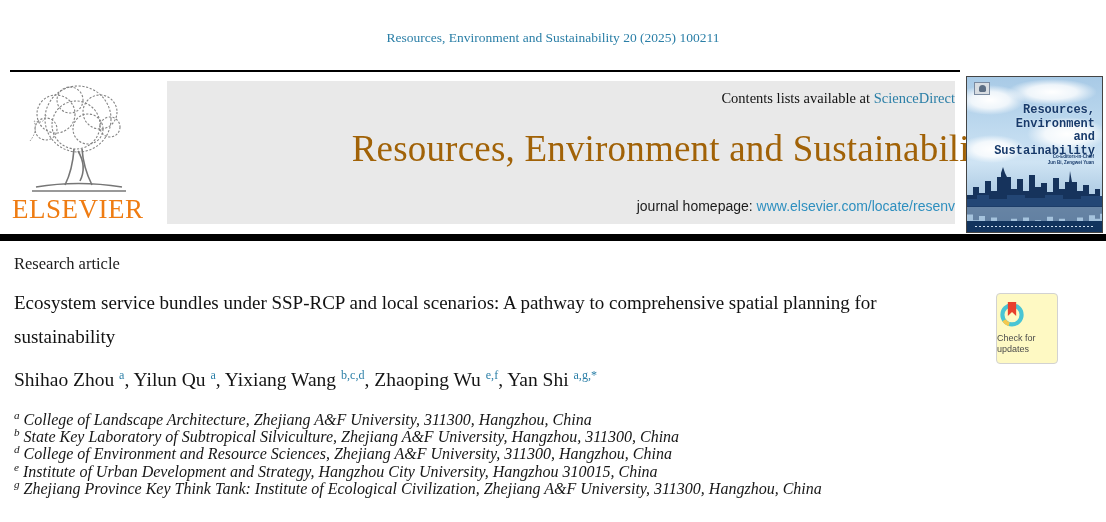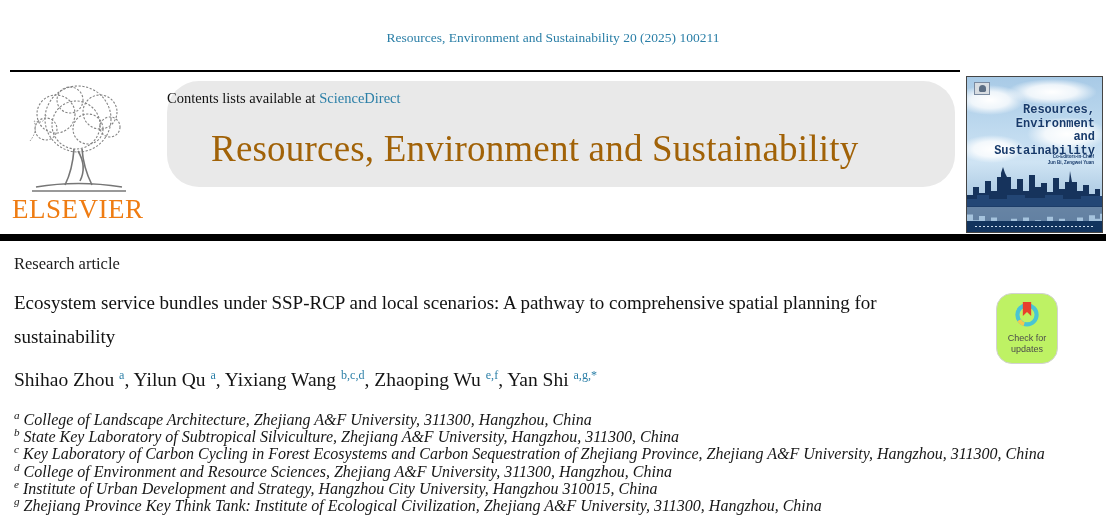--- a/index.html
+++ b/index.html
@@ -12,22 +12,22 @@
 
   .rule-thin{position:absolute;top:51px;left:10px;width:950px;height:1.5px;background:#000;}
 
   
   .logo-block{position:absolute;left:12px;top:60px;width:150px;height:146px;}
   .logo-tree{position:absolute;left:6px;top:2px;opacity:.85;}
   .wordmark{position:absolute;left:0;bottom:0;font-size:27px;letter-spacing:.5px;
             color:var(--orange);font-family:"Liberation Serif",serif;}
 
   
-  .masthead{position:absolute;left:167px;top:62px;width:788px;height:106px;background:var(--mast-bg);
-            text-align:left;border-radius:32px;}
+  .masthead{position:absolute;left:167px;top:62px;width:788px;height:143px;background:var(--mast-bg);
+            text-align:right;}
   .contents-line{position:absolute;top:9px;width:100%;font-size:14.5px;color:#111;}
   .contents-line a{color:var(--teal);text-decoration:none;}
   .journal-title{position:absolute;top:46px;width:100%;font-size:37px;color:#a16207;
                  font-family:"Liberation Serif",serif;letter-spacing:.2px;padding-left:44px;}
   .homepage-line{position:absolute;bottom:10px;width:100%;font-size:14px;
                  font-family:"Liberation Sans",sans-serif;color:#1c1c1c;}
   .homepage-line a{color:var(--urlblue);text-decoration:none;}
 
   
   .cover{position:absolute;left:966px;top:57px;width:137px;height:157px;
@@ -57,22 +57,22 @@
   .article-type{position:absolute;left:14px;top:235px;font-size:16.5px;color:#1c1c1c;}
   .article-title{position:absolute;left:14px;top:267px;width:955px;font-size:19px;
                  line-height:34px;color:#121212;}
   .authors{position:absolute;left:14px;top:350px;font-size:19.5px;color:#141414;}
   .authors sup{color:var(--teal);font-size:.62em;line-height:0;}
   .affiliations{position:absolute;left:14px;top:392px;font-size:16px;font-style:italic;
                 line-height:17.2px;color:#161616;}
   .affiliations sup{font-size:.7em;line-height:0;}
 
   
-  .badge{position:absolute;left:996px;top:274px;width:62px;height:71px;background:#bef264;
-         border:1px solid #d2d2d2;border-radius:16px;box-sizing:border-box;text-align:center;}
+  .badge{position:absolute;left:996px;top:274px;width:62px;height:71px;background:#fef9c3;
+         border:1px solid #d2d2d2;border-radius:4px;box-sizing:border-box;}
   .badge-icon{margin-top:5px;}
   .badge-text{font-family:"Liberation Sans",sans-serif;font-size:9px;line-height:10.5px;color:#4c4c4c;}
 </style>
 </head>
 <body>
 
 <div id="page">
 
   <div class="citation">Resources, Environment and Sustainability 20 (2025) 100211</div>
 
@@ -102,20 +102,23 @@
       </g>
     </svg>
     <div class="wordmark">ELSEVIER</div>
   </div>
 
   <div class="masthead">
     <div class="contents-line">
       <span>Contents lists available at </span><a href="#">ScienceDirect</a>
     </div>
     <div class="journal-title">Resources, Environment and Sustainability</div>
+    <div class="homepage-line">
+      <span>journal homepage: </span><a href="#">www.elsevier.com/locate/resenv</a>
+    </div>
   </div>
 
   <div class="cover">
     <div class="cloud" style="left:-12px;top:8px;width:70px;height:30px;"></div>
     <div class="cloud" style="left:60px;top:40px;width:80px;height:34px;"></div>
     <div class="cloud" style="left:-8px;top:58px;width:66px;height:28px;"></div>
     <div class="cloud" style="left:40px;top:2px;width:90px;height:26px;"></div>
     <div class="cover-logo"></div>
     <div class="cover-title">
         <div>Resources,</div>
@@ -152,19 +155,18 @@
       <div>Check for</div>
       <div>updates</div>
     </div>
   </div>
 
   <div class="authors"><span>Shihao Zhou <sup>a</sup></span><span>, </span><span>Yilun Qu <sup>a</sup></span><span>, </span><span>Yixiang Wang <sup>b,c,d</sup></span><span>, </span><span>Zhaoping Wu <sup>e,f</sup></span><span>, </span><span>Yan Shi <sup>a,g,*</sup></span></div>
 
   <div class="affiliations">
       <div><sup>a</sup> College of Landscape Architecture, Zhejiang A&amp;F University, 311300, Hangzhou, China</div>
       <div><sup>b</sup> State Key Laboratory of Subtropical Silviculture, Zhejiang A&amp;F University, Hangzhou, 311300, China</div>
-      <div><sup>c</sup> Key Laboratory of Carbon Cycling in Forest Ecosystems and Carbon Sequestration of Zhejiang Province, Zhejiang A&amp;F University, Hangzhou, 311300, China</div>
       <div><sup>d</sup> College of Environment and Resource Sciences, Zhejiang A&amp;F University, 311300, Hangzhou, China</div>
       <div><sup>e</sup> Institute of Urban Development and Strategy, Hangzhou City University, Hangzhou 310015, China</div>
       <div><sup>g</sup> Zhejiang Province Key Think Tank: Institute of Ecological Civilization, Zhejiang A&amp;F University, 311300, Hangzhou, China</div>
     </div>
 
 </div>
 
 </body></html>

